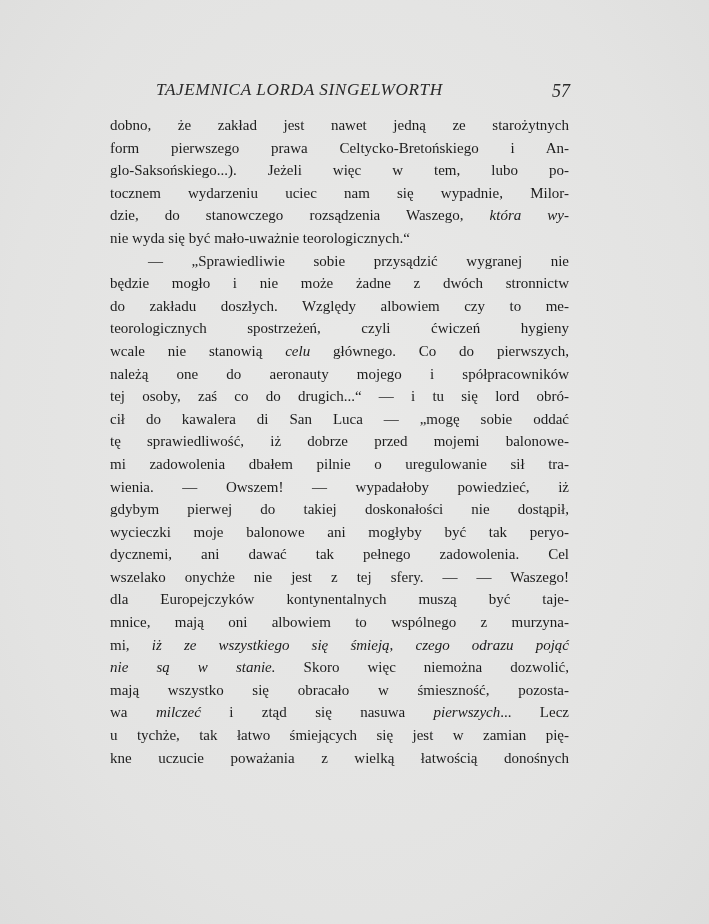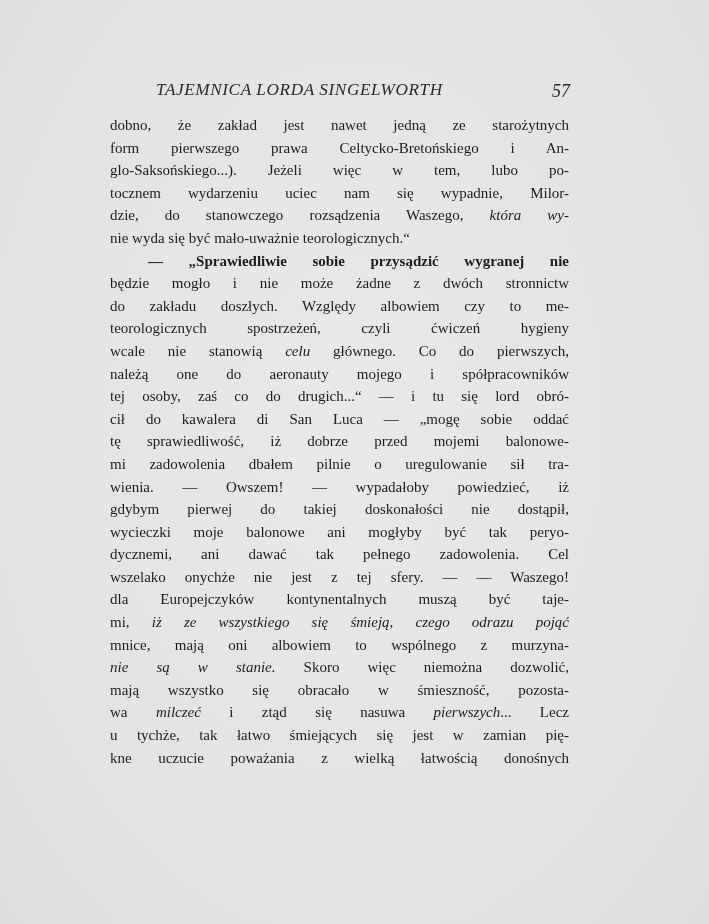--- a/index.html
+++ b/index.html
@@ -30,21 +30,21 @@
     }
     .body-text {
       position: absolute; left: 110px; top: 114px; width: 459px;
       font-size: 15px; line-height: 22.6px;
     }
     .line {
       display: block; height: 22.6px; white-space: nowrap;
       text-align: justify; text-align-last: justify;
     }
     .line.last { text-align-last: left; }
-    .line.indent { padding-left: 38px; font-weight: bold; }
+    .line.indent { padding-left: 38px; }
     .it { font-style: italic; }
   </style>
 </head>
 <body>
 
 <div class="page">
   <div class="running-head">
     <span class="rh-title">TAJEMNICA LORDA SINGELWORTH</span>
     <span class="rh-page">57</span>
   </div>
@@ -64,21 +64,21 @@
       <span class="line"><span>tej osoby, zaś co do drugich...“ — i tu się lord obró-</span></span>
       <span class="line"><span>cił do kawalera di San Luca — „mogę sobie oddać</span></span>
       <span class="line"><span>tę sprawiedliwość, iż dobrze przed mojemi balonowe-</span></span>
       <span class="line"><span>mi zadowolenia dbałem pilnie o uregulowanie sił tra-</span></span>
       <span class="line"><span>wienia. — Owszem! — wypadałoby powiedzieć, iż</span></span>
       <span class="line"><span>gdybym pierwej do takiej doskonałości nie dostąpił,</span></span>
       <span class="line"><span>wycieczki moje balonowe ani mogłyby być tak peryo-</span></span>
       <span class="line"><span>dycznemi, ani dawać tak pełnego zadowolenia. Cel</span></span>
       <span class="line"><span>wszelako onychże nie jest z tej sfery. — — Waszego!</span></span>
       <span class="line"><span>dla Europejczyków kontynentalnych muszą być taje-</span></span>
+      <span class="line"><span>mnice, mają oni albowiem to wspólnego z murzyna-</span></span>
       <span class="line"><span>mi, </span><span class="it">iż ze wszystkiego się śmieją, czego odrazu pojąć</span></span>
-      <span class="line"><span>mnice, mają oni albowiem to wspólnego z murzyna-</span></span>
       <span class="line"><span class="it">nie są w stanie.</span><span> Skoro więc niemożna dozwolić,</span></span>
       <span class="line"><span>mają wszystko się obracało w śmieszność, pozosta-</span></span>
       <span class="line"><span>wa </span><span class="it">milczeć</span><span> i ztąd się nasuwa </span><span class="it">pierwszych</span><span>... Lecz</span></span>
       <span class="line"><span>u tychże, tak łatwo śmiejących się jest w zamian pię-</span></span>
       <span class="line"><span>kne uczucie poważania z wielką łatwością donośnych</span></span>
     </div>
 </div>
 
 </body></html>

